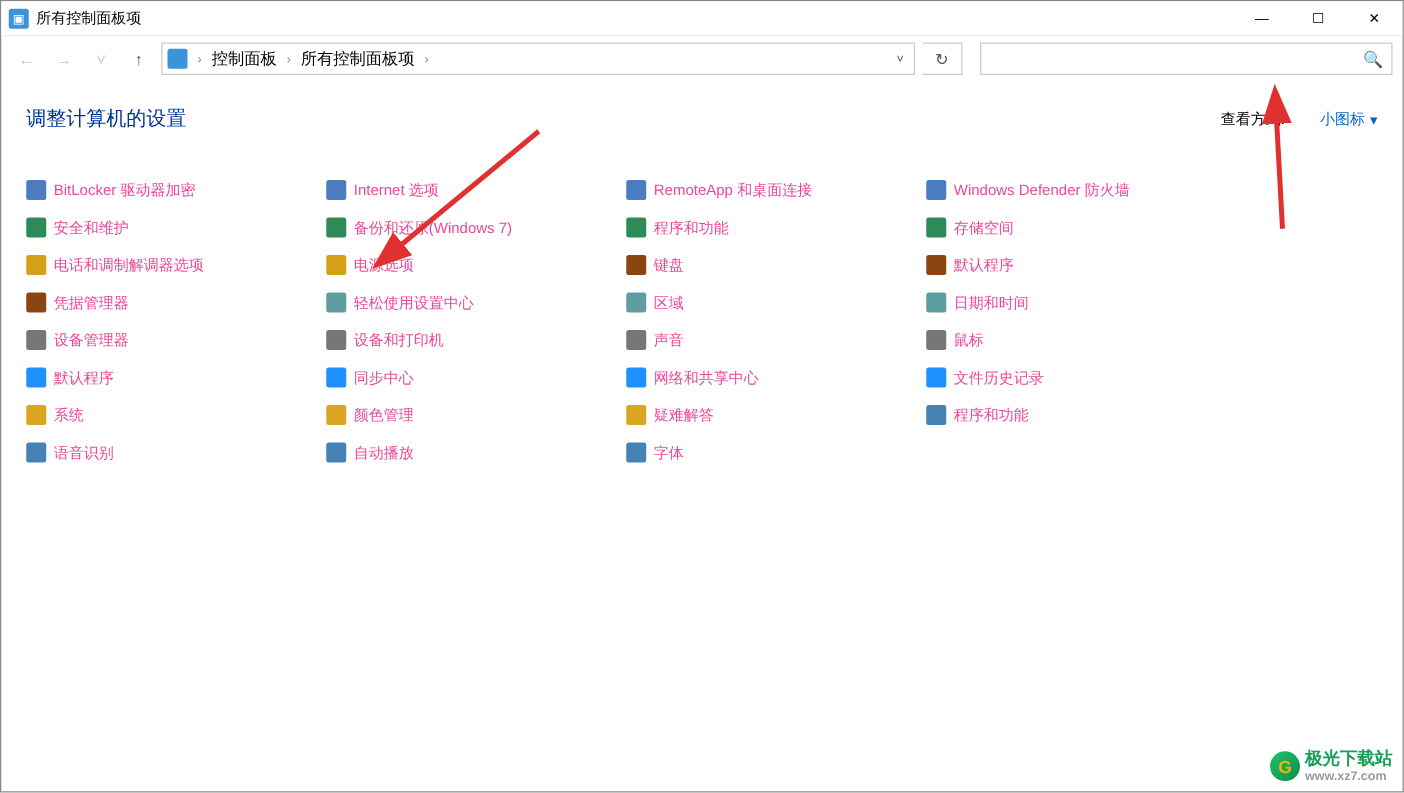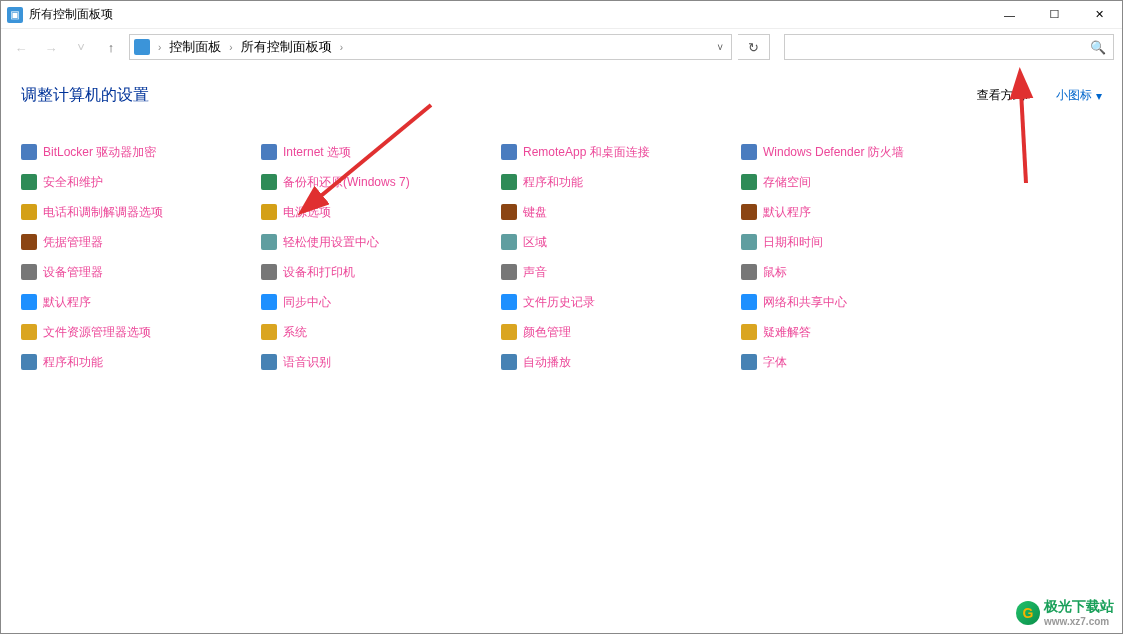--- a/index.html
+++ b/index.html
@@ -178,29 +178,25 @@
       <div class="item">
         <div class="icn c7"></div>
         <span class="item-text">默认程序</span>
       </div>
       <div class="item">
         <div class="icn c7"></div>
         <span class="item-text">同步中心</span>
       </div>
       <div class="item">
         <div class="icn c7"></div>
+        <span class="item-text">网络和共享中心</span>
+      </div>
+      <div class="item">
+        <div class="icn c7"></div>
         <span class="item-text">文件历史记录</span>
-      </div>
-      <div class="item">
-        <div class="icn c7"></div>
-        <span class="item-text">网络和共享中心</span>
-      </div>
-      <div class="item">
-        <div class="icn c8"></div>
-        <span class="item-text">文件资源管理器选项</span>
       </div>
       <div class="item">
         <div class="icn c8"></div>
         <span class="item-text">系统</span>
       </div>
       <div class="item">
         <div class="icn c8"></div>
         <span class="item-text">颜色管理</span>
       </div>
       <div class="item">

